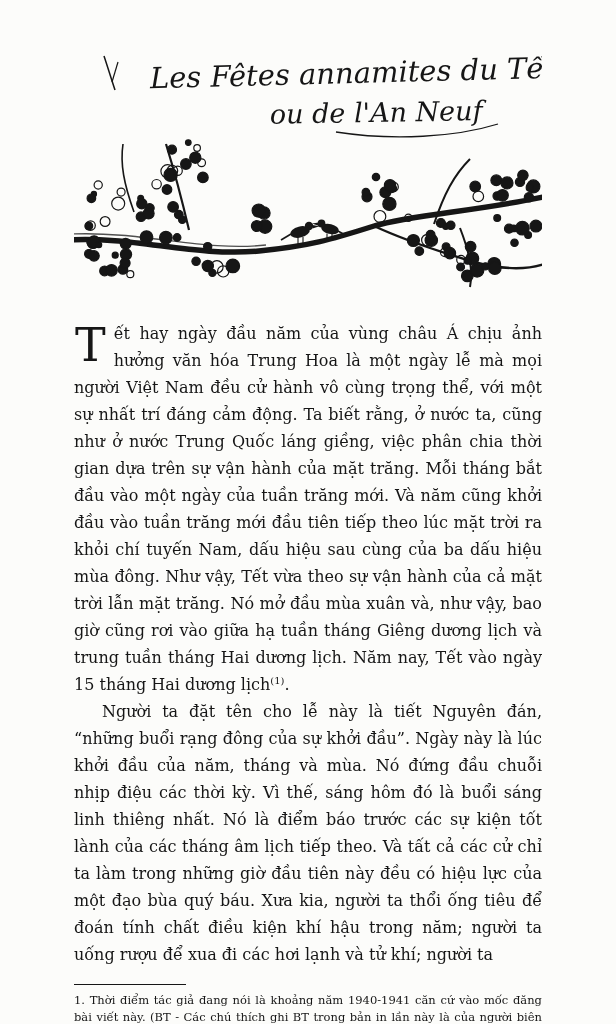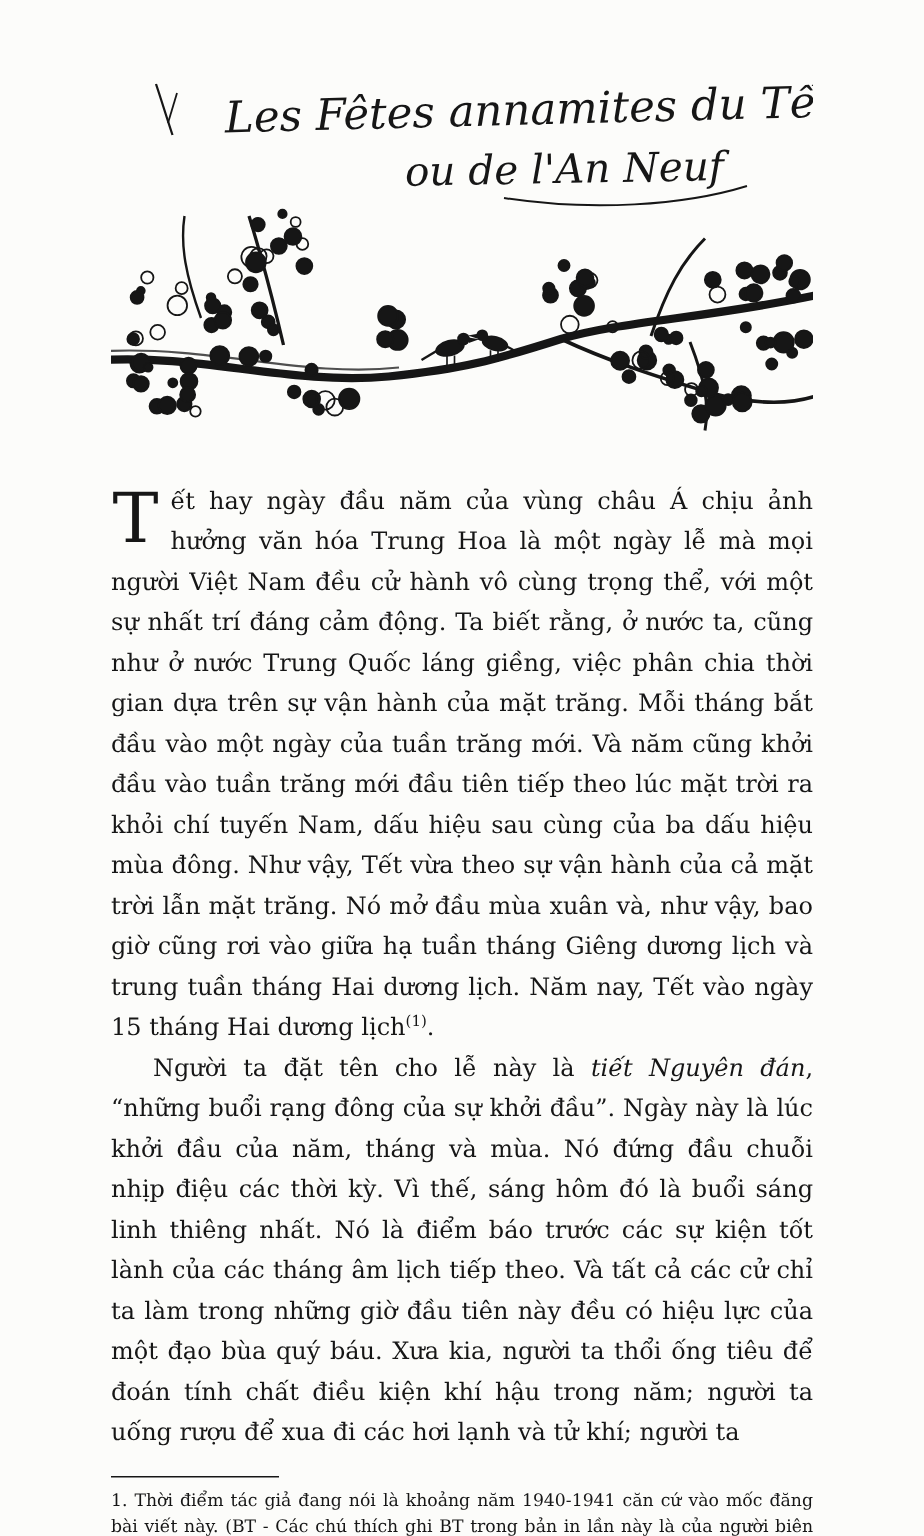--- a/index.html
+++ b/index.html
@@ -42,21 +42,21 @@
   }
   .body-text p { margin: 0; }
   .dropcap {
     float: left;
     font-size: 46px;
     line-height: 40px;
     padding: 5px 8px 0 1px;
   }
   .para2 { text-indent: 28px; }
   sup.fnref { font-size: 10px; line-height: 0; vertical-align: super; }
-  .it { font-style: italic; }
+  .it { }
 
   
   .footnote-area { margin-top: 16px; }
   .footnote-rule {
     width: 112px;
     border-top: 1.2px solid var(--ink, #161616);
     margin-bottom: 7px;
   }
   .footnote {
     margin: 0;

